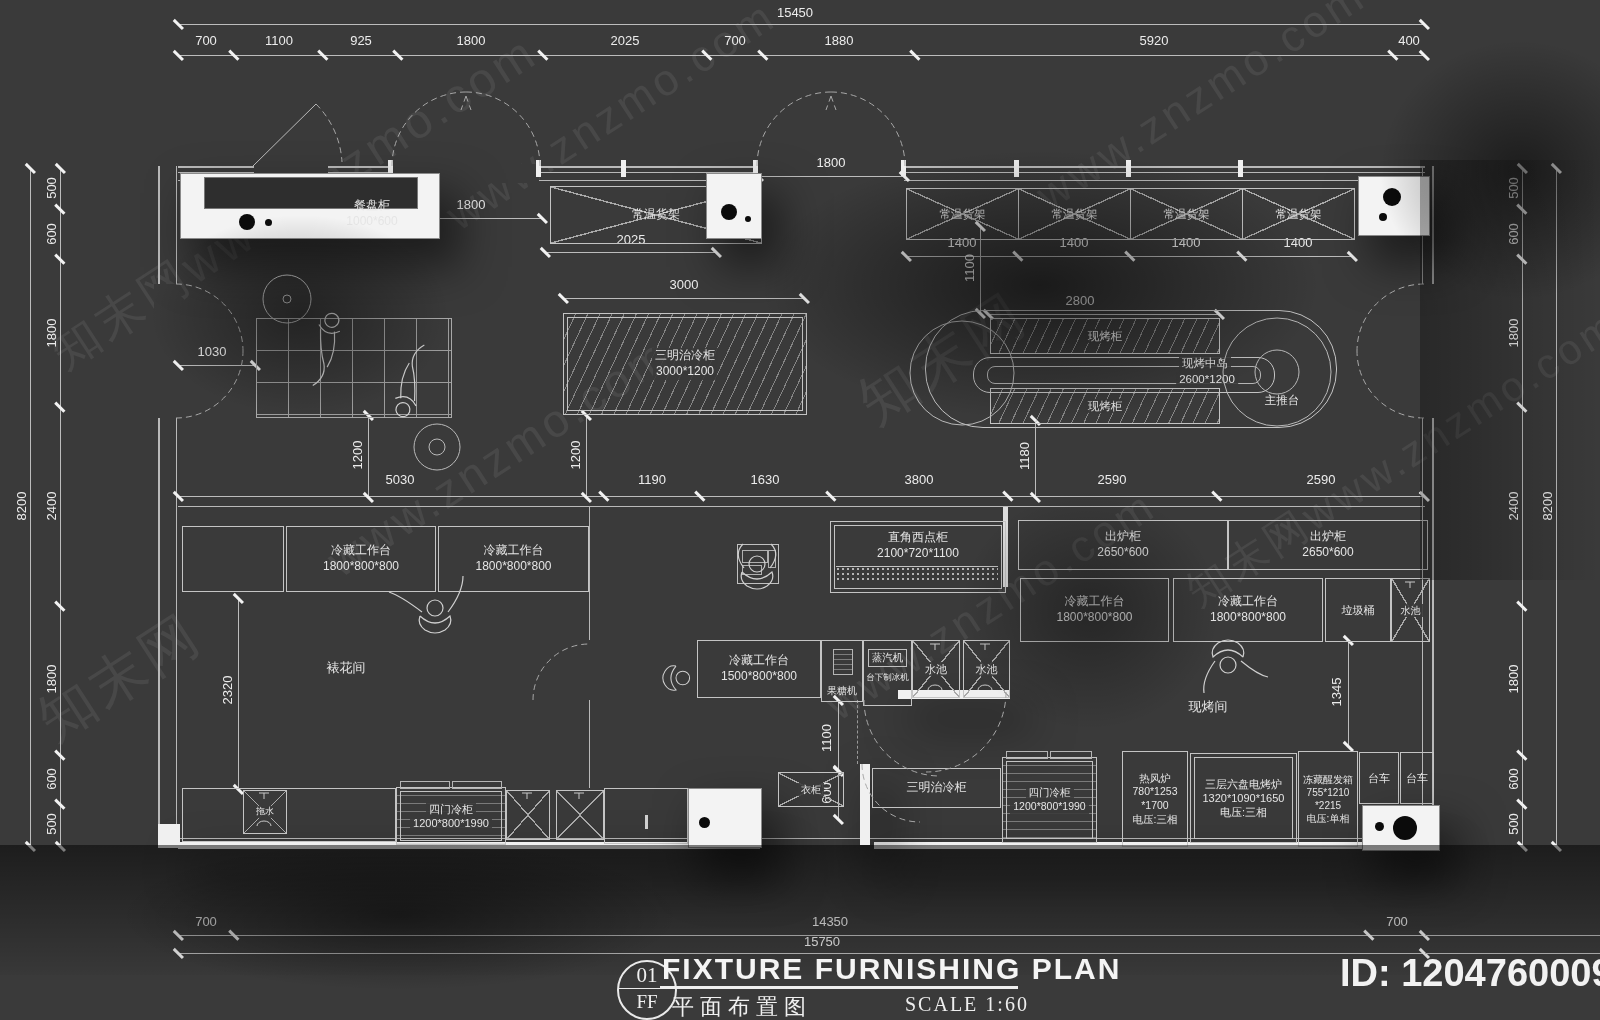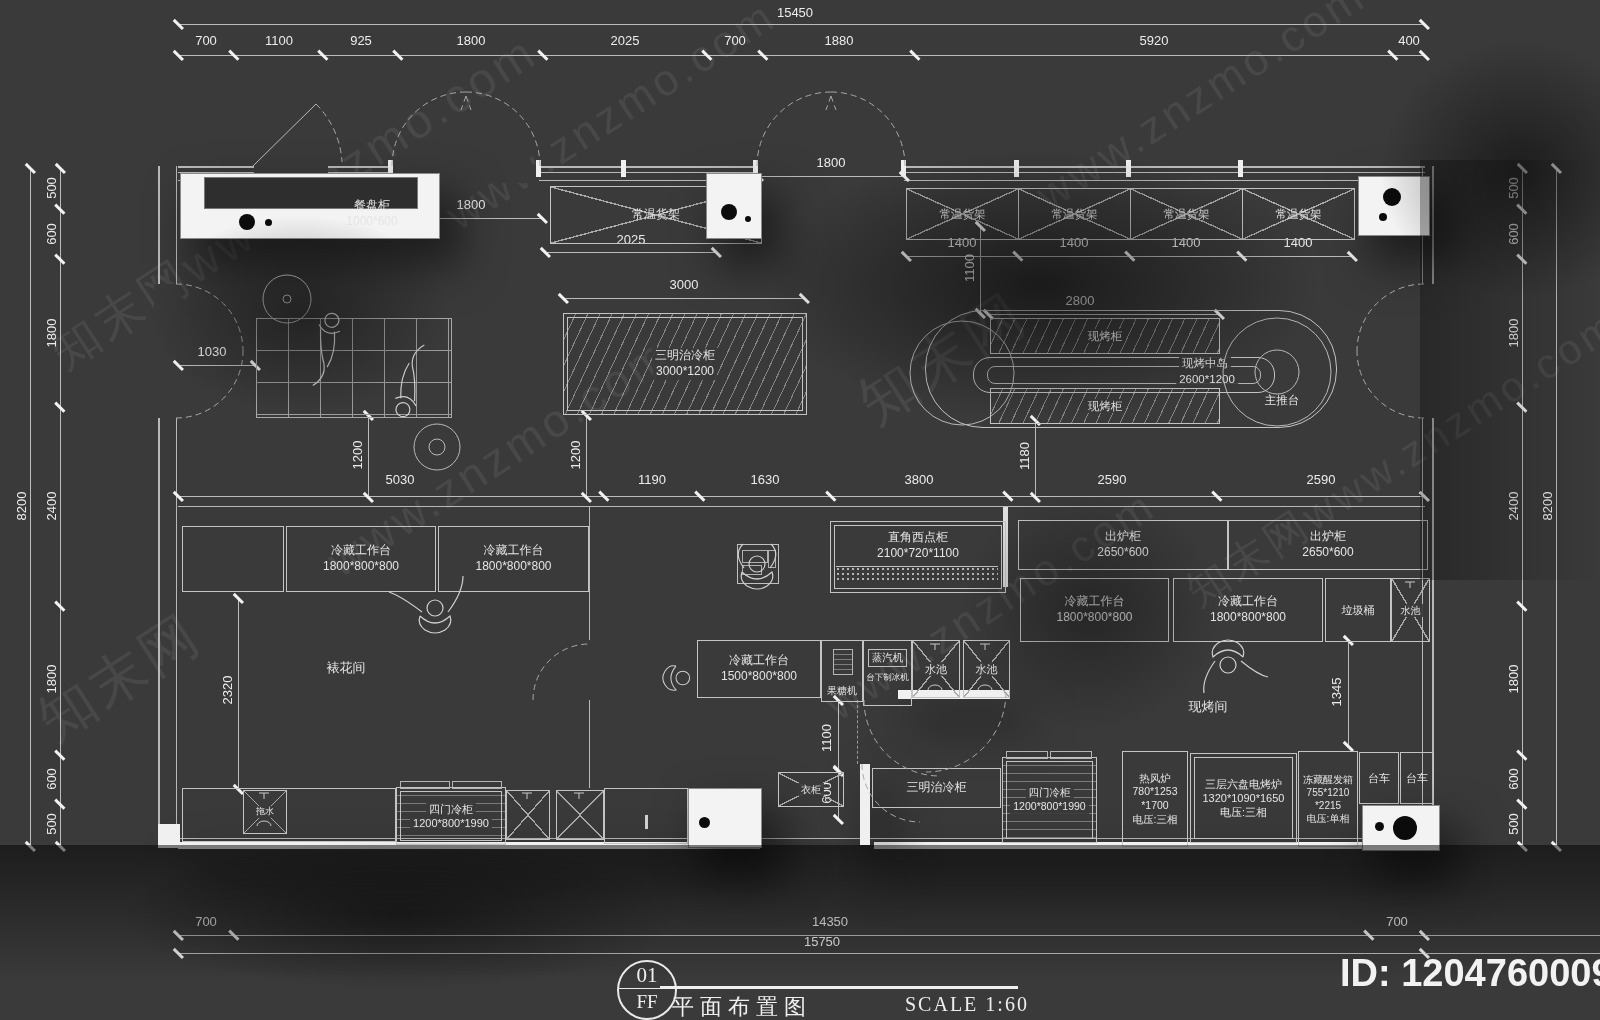--- a/index.html
+++ b/index.html
@@ -483,19 +483,20 @@
   <div class="blob" style="left:150px;top:215px;width:300px;height:200px;background:radial-gradient(closest-side,rgba(0,0,0,.4),transparent)"></div>
   <div class="blob" style="left:960px;top:490px;width:260px;height:240px;background:radial-gradient(closest-side,rgba(0,0,0,.35),transparent)"></div>
   <div class="blob" style="left:0px;top:845px;width:1600px;height:130px;background:linear-gradient(to bottom,rgba(0,0,0,.5),rgba(0,0,0,.03))"></div>
   <div class="blob" style="left:120px;top:840px;width:560px;height:150px;background:radial-gradient(closest-side,rgba(0,0,0,.45),transparent)"></div>
   <div class="blob" style="left:1420px;top:160px;width:180px;height:420px;background:linear-gradient(to right,rgba(0,0,0,.3),transparent)"></div>
 
   <div class="tb-circ" style="left:617px;top:960px">
     <div class="n">01</div>
     <div class="f">FF</div>
   </div>
+  <div class="tb-en" style="left:662px;top:952px">FIXTURE FURNISHING PLAN</div>
   <div class="ln" style="left:660px;top:986px;width:358px;height:3px;background:#efefef"></div>
   <div class="tb-cn" style="left:672px;top:992px">平面布置图</div>
   <div class="tb-sc" style="left:905px;top:993px">SCALE 1:60</div>
 
   <div class="wmid" style="left:1340px;top:952px">ID: 1204760009</div>
 
 </div>
 
 </body></html>

